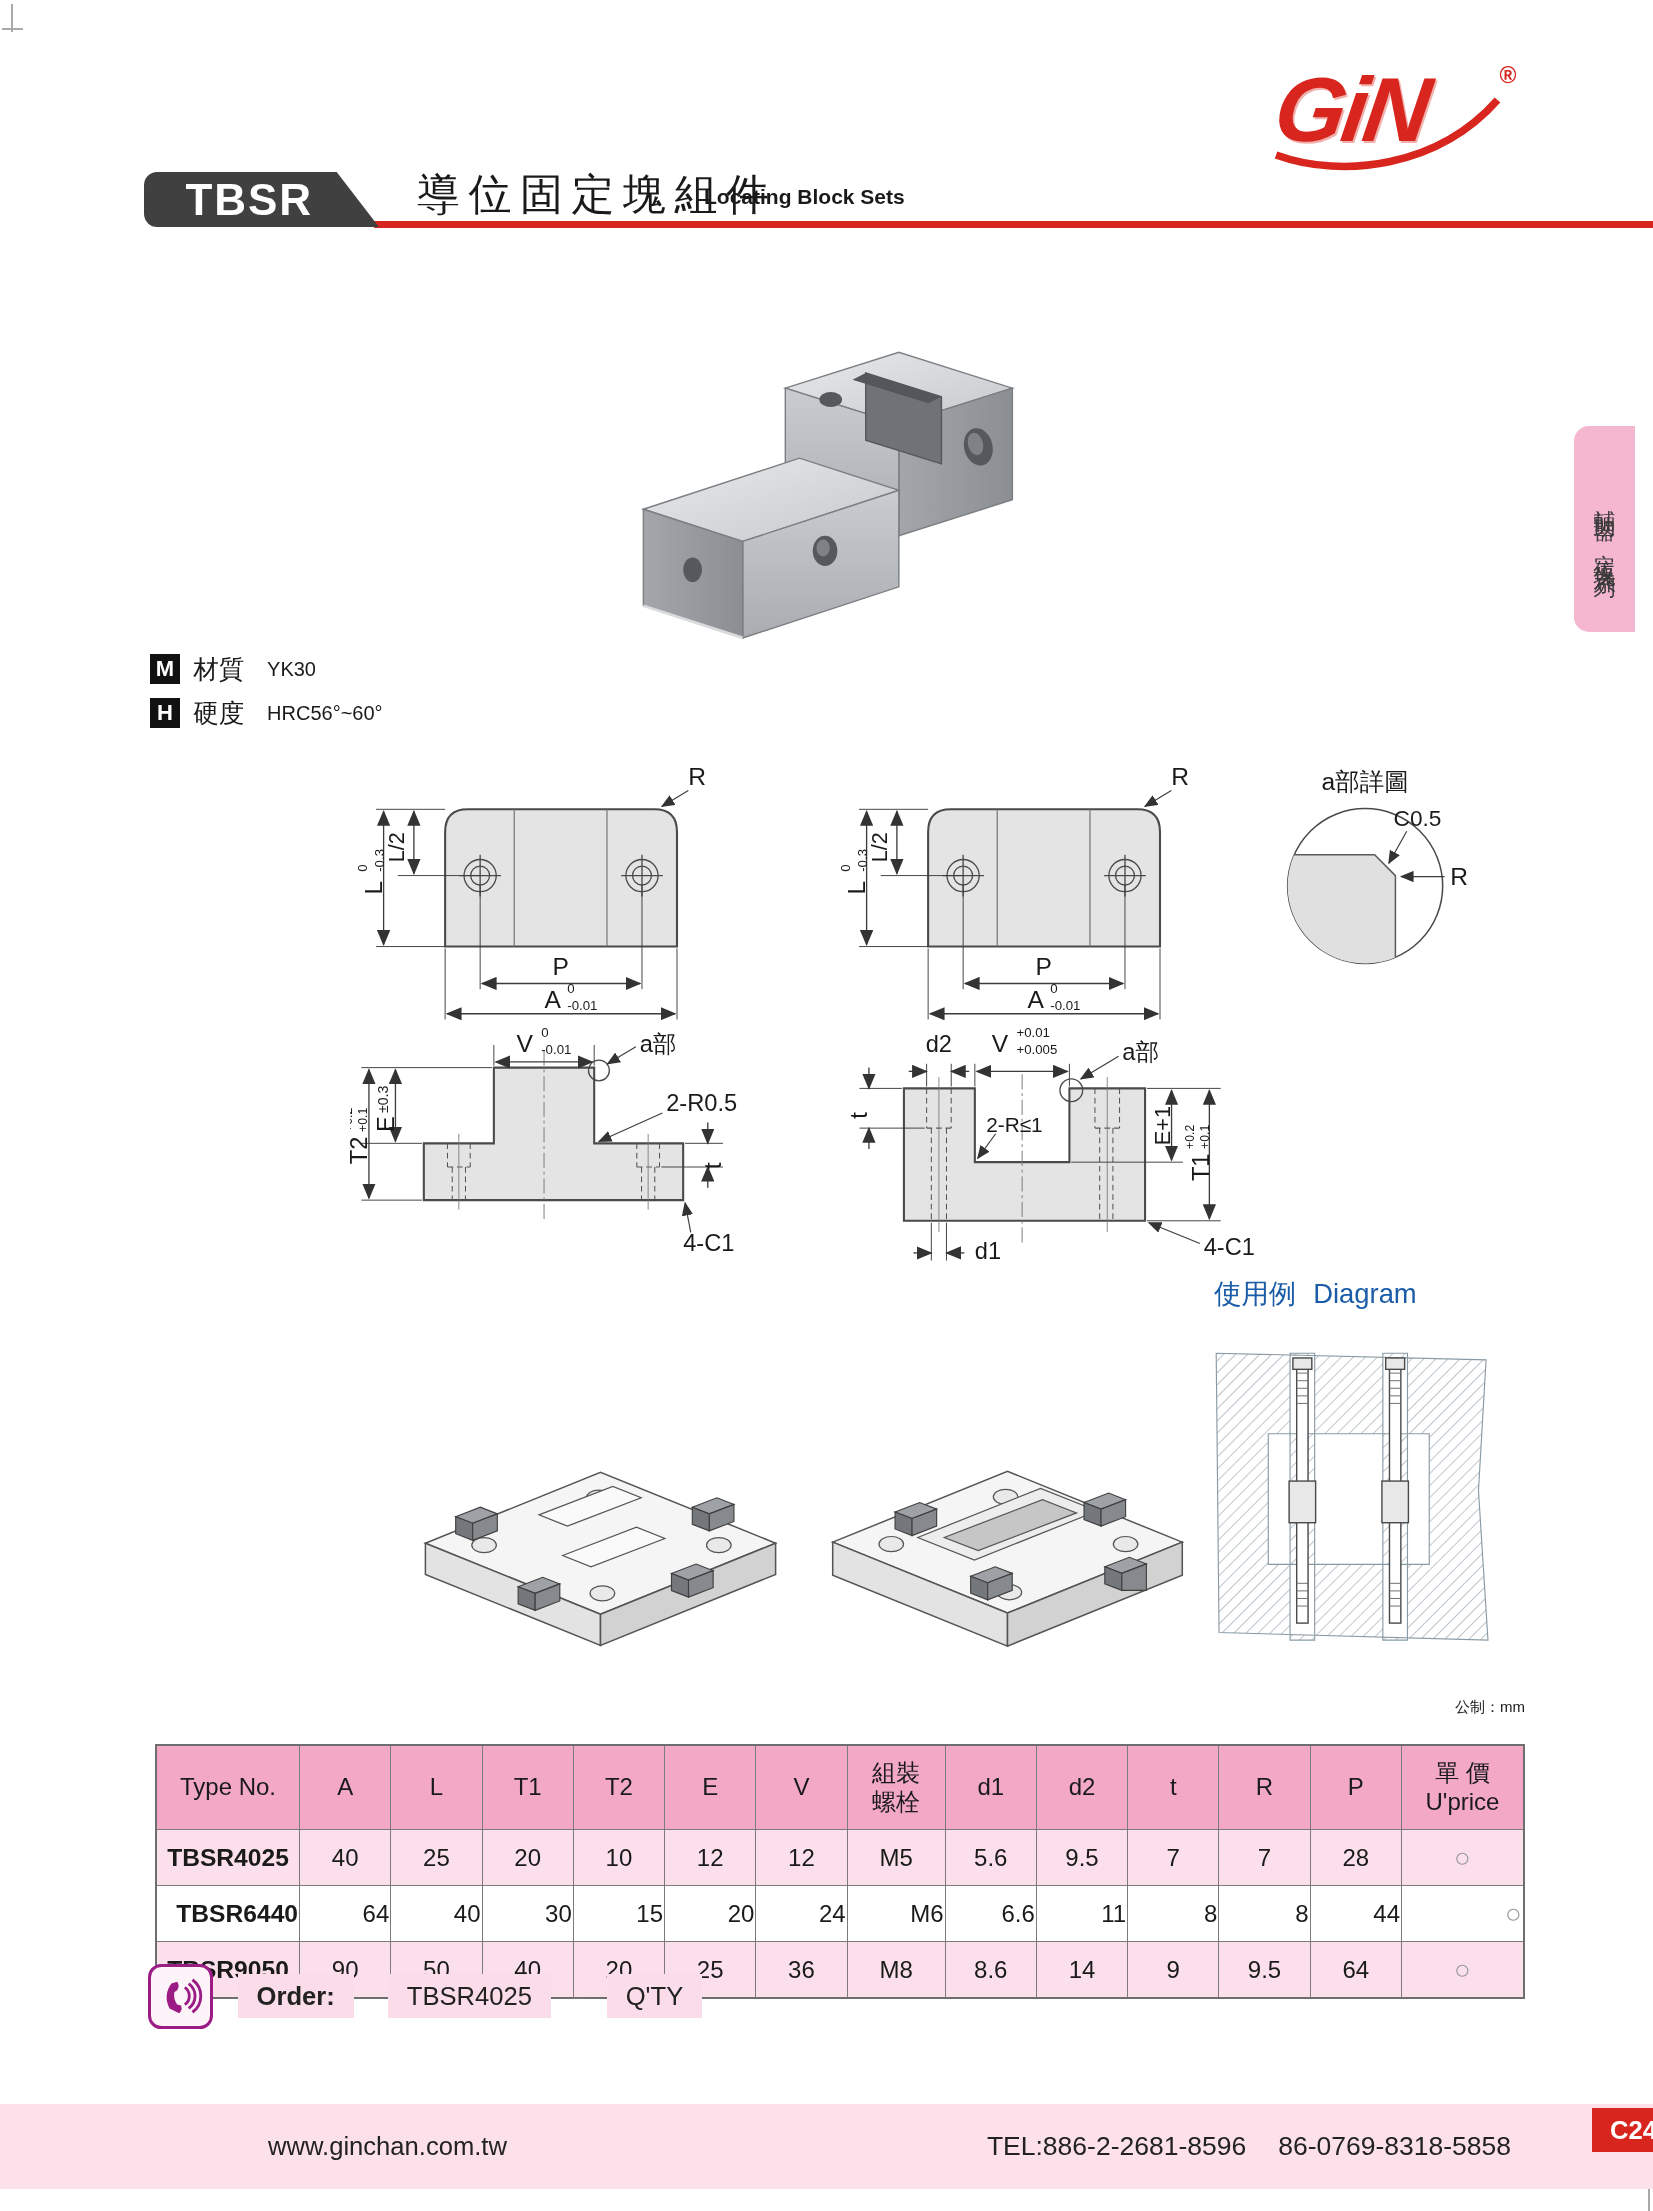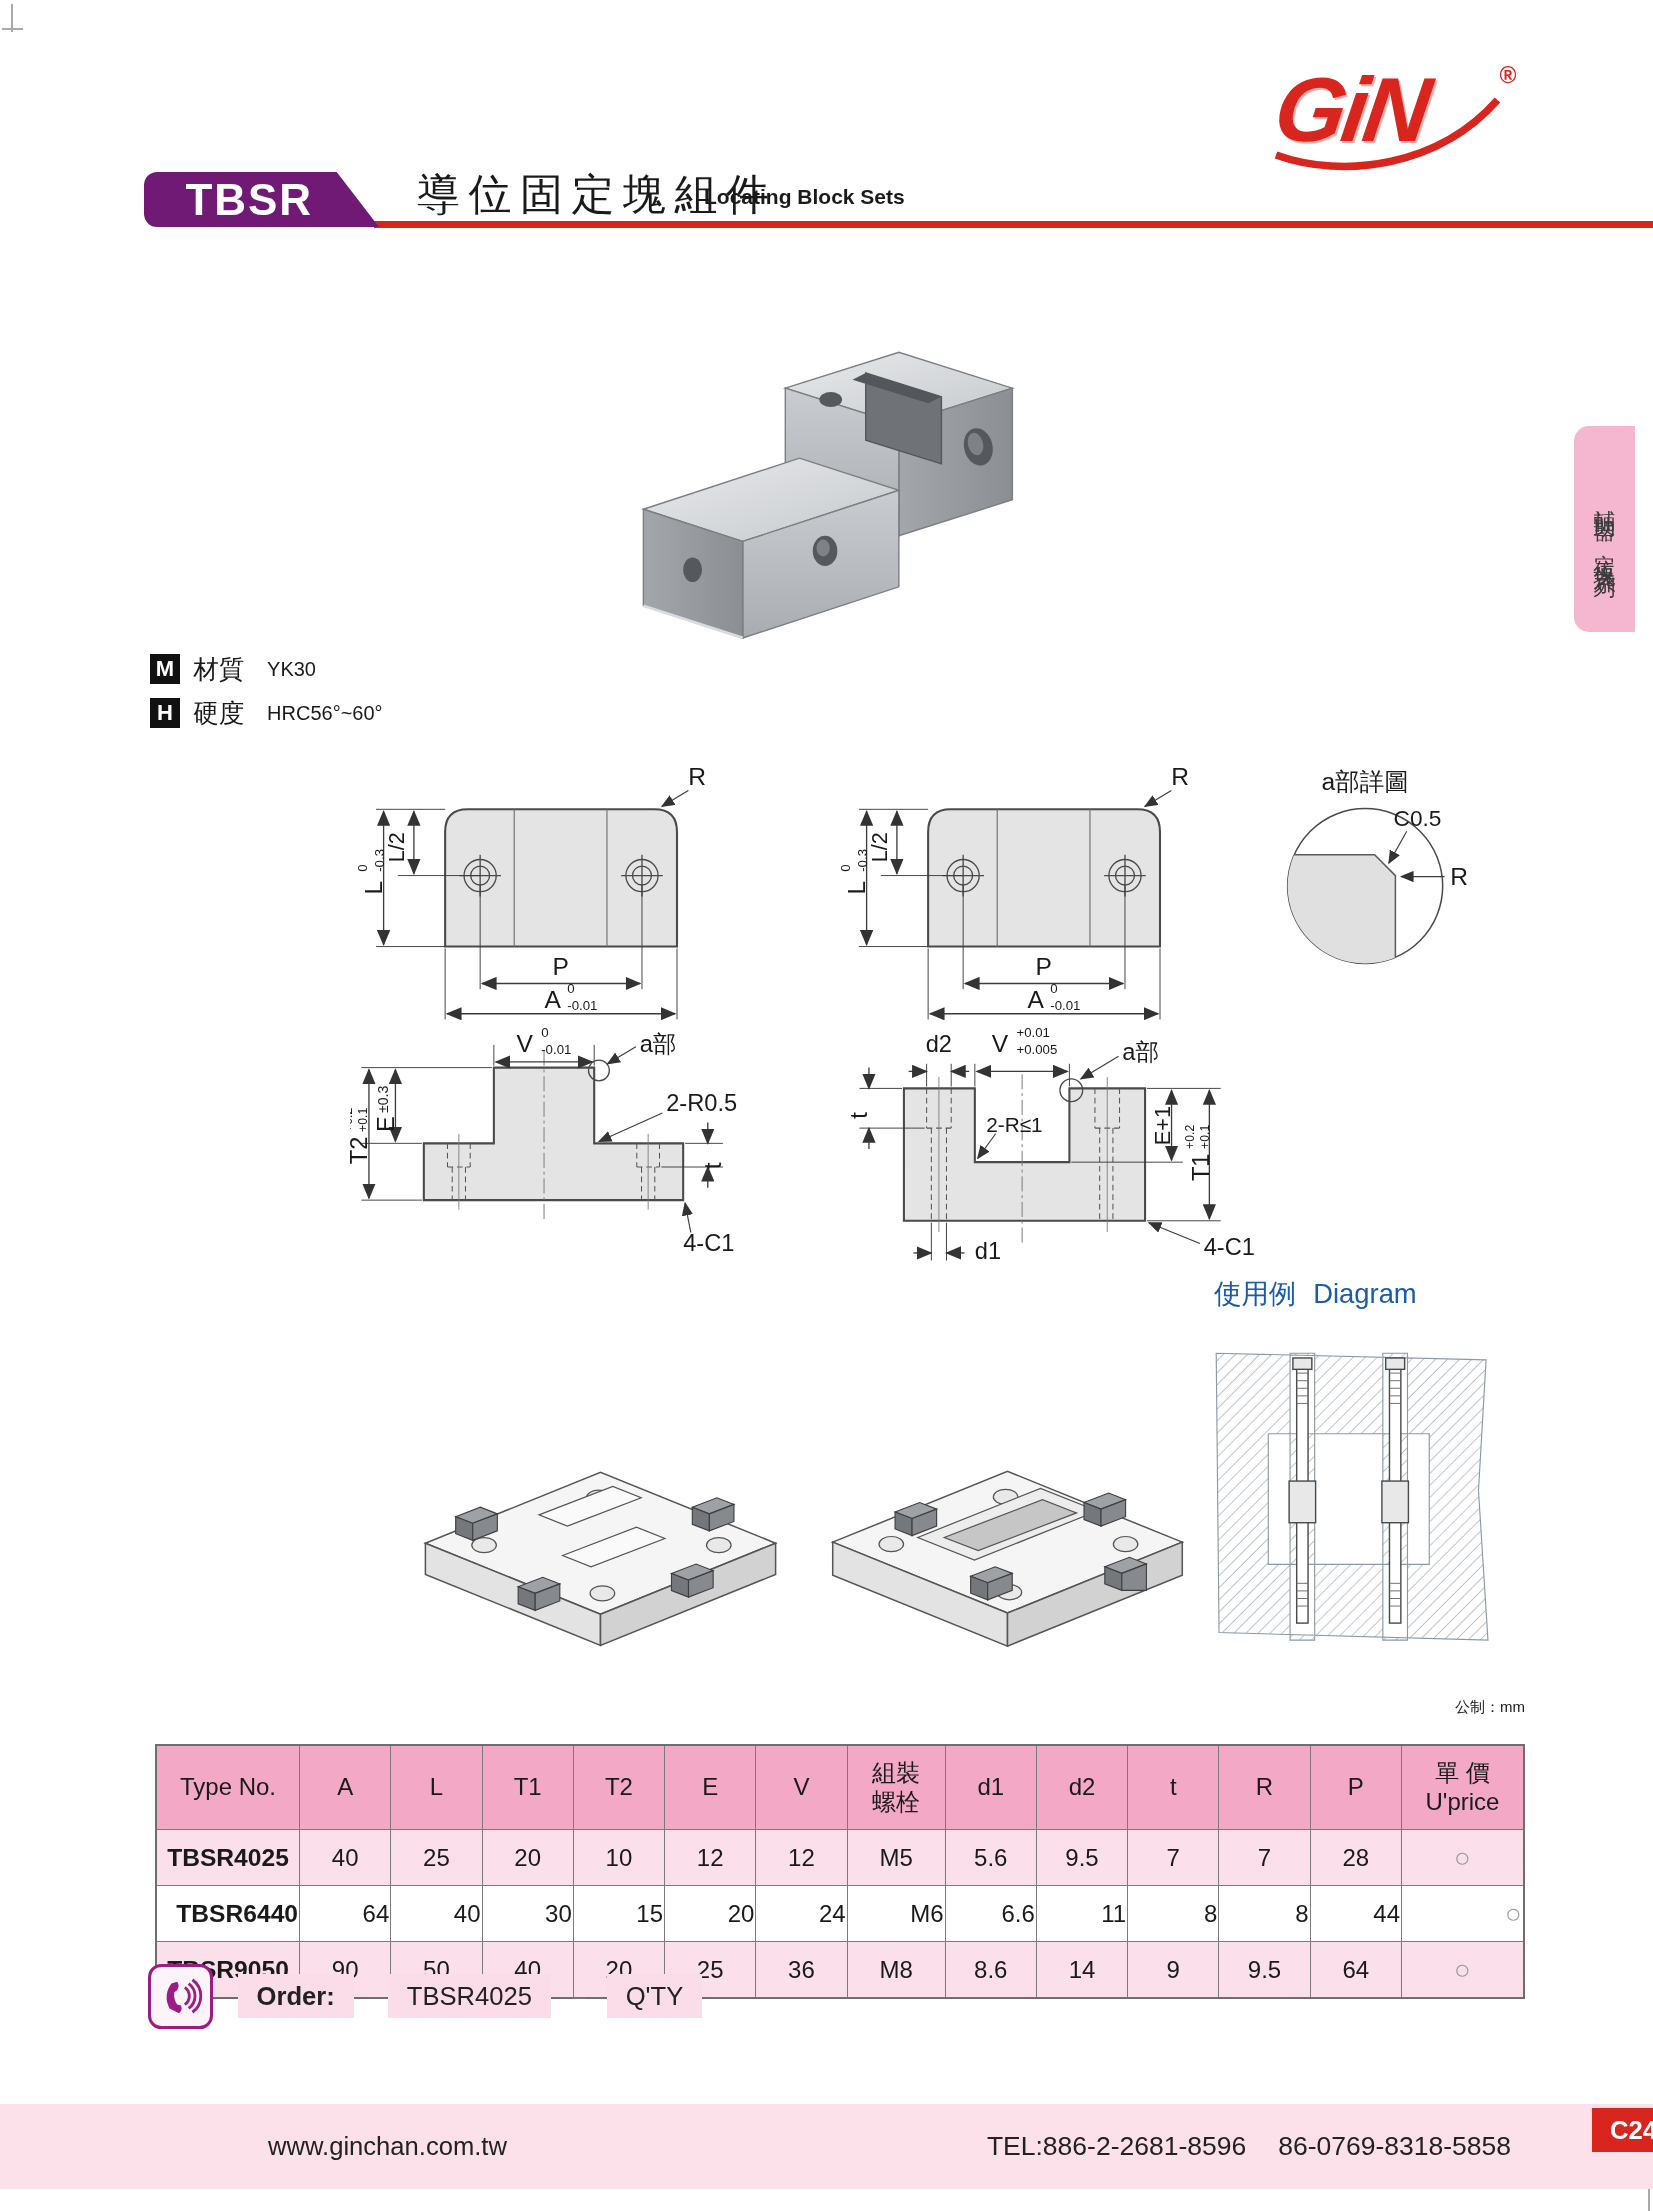--- a/index.html
+++ b/index.html
@@ -12,21 +12,21 @@
   
   .logo-wrap{left:1259px;top:64px;width:265px;height:109px;}
   .logo-text{
     position:absolute;left:17px;top:0;font-size:91px;font-weight:bold;font-style:italic;
     color:#d8261f;transform:skewX(-8deg);letter-spacing:-3.8px;line-height:1;
     text-shadow:1.9px 1.9px 0 #f0b1ad;
   }
   .logo-reg{position:absolute;right:7.6px;top:-1.9px;font-size:23px;color:#d8261f;font-weight:bold;}
   .title-band{left:144px;top:172px;width:1382px;height:61px;}
   .title-code-box{
-    position:absolute;left:0;top:0;width:235px;height:55px;background:#701a75;
+    position:absolute;left:0;top:0;width:235px;height:55px;background:#404040;
     border-radius:13.2px 0 0 13.2px;
     clip-path:polygon(0 0,82% 0,100% 100%,0 100%);
     display:flex;align-items:center;justify-content:center;
   }
   .title-code{color:#ffffff;font-size:44px;font-weight:bold;letter-spacing:1.9px;padding-right:24.6px;}
   .title-rule{position:absolute;left:230px;top:49px;width:1296px;height:6.6px;background:#d8261f;}
   .title-zh{position:absolute;left:273px;top:-5.7px;font-size:43px;letter-spacing:8.5px;color:#1a1a1a;}
   .title-en{position:absolute;left:560px;top:13.2px;font-size:21px;font-weight:bold;color:#1a1a1a;}
   
   .side-tab{

